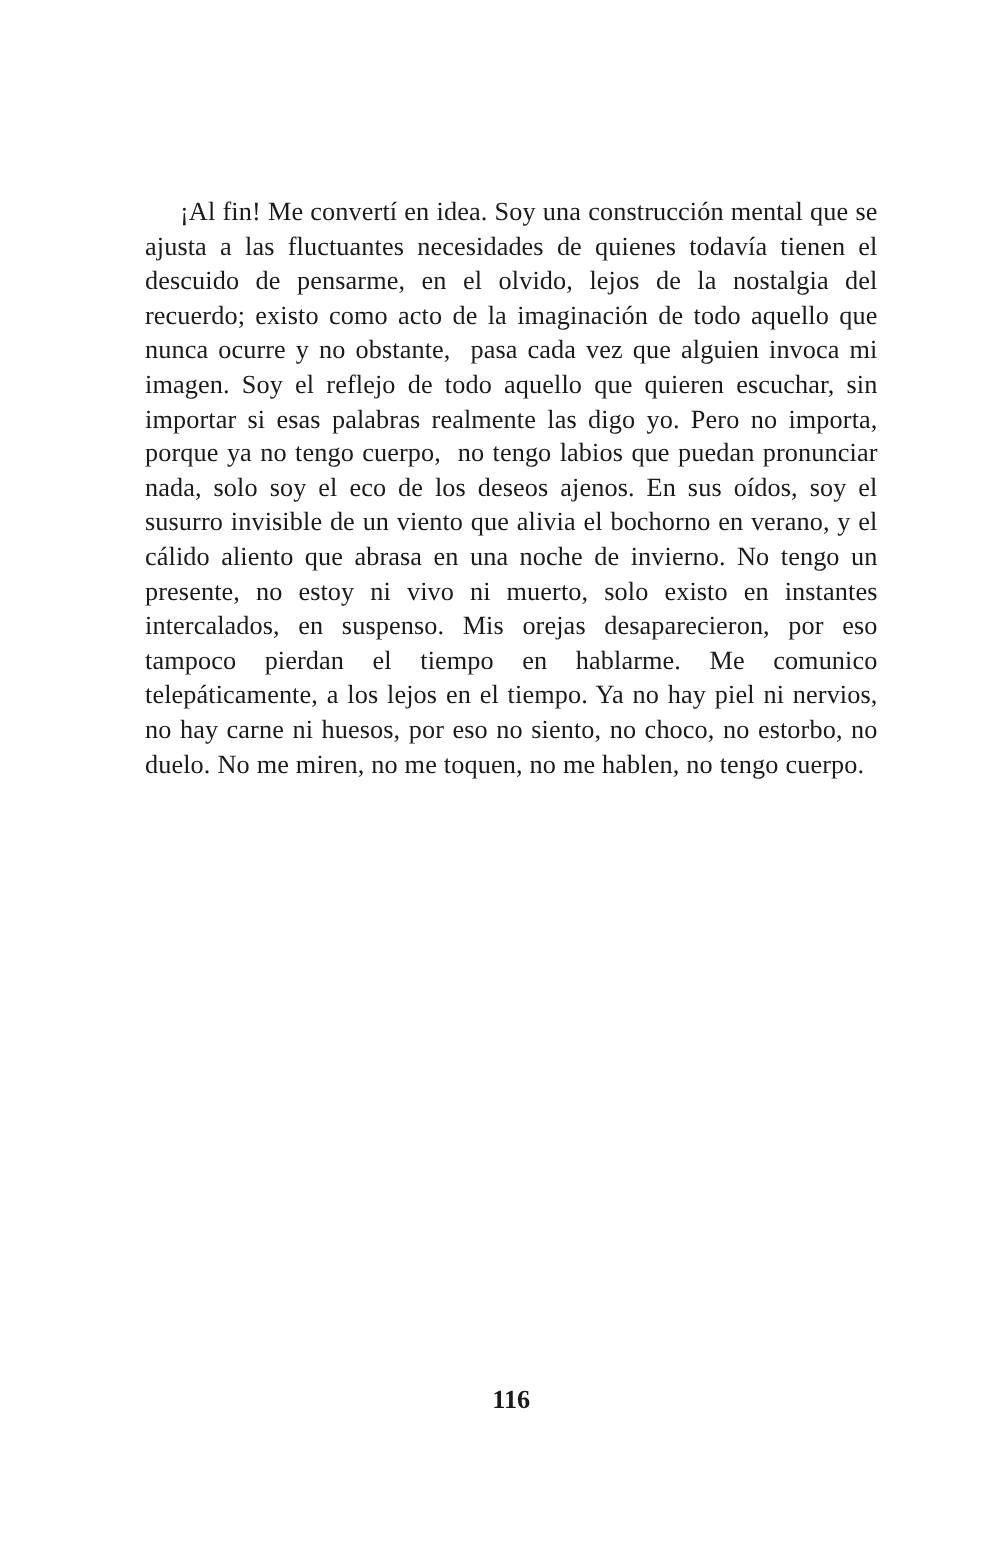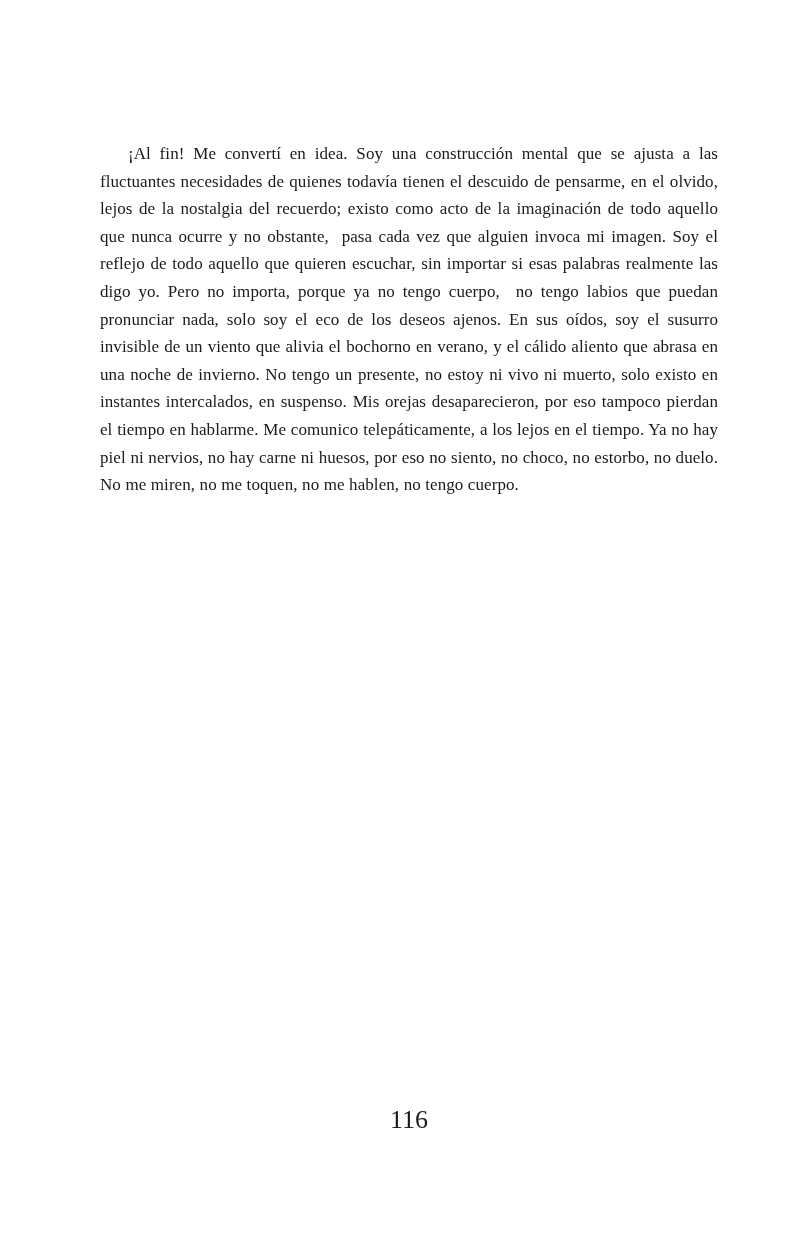--- a/index.html
+++ b/index.html
@@ -25,42 +25,43 @@
   }
 
   .text-column {
     position: absolute;
     left: 100px;
     top: 140px;
     width: 618px;
   }
 
   .body-paragraph {
-    margin: 0;
-    font-size: 17px;
+    margin: 16px;
+    font-size: 21px;
     line-height: 27.6px;
     text-align: justify;
     text-justify: inter-word;
     text-indent: 28px;
     hyphens: none;
     -webkit-hyphens: none;
     word-spacing: 0.01em;
     letter-spacing: 0.004em;
     white-space: pre-wrap;
   }
 
   .folio {
     position: absolute;
     left: 100px;
     width: 618px;
     top: 1106px;
     text-align: center;
-    font-size: 26px;
+    font-size: 21px;
     line-height: 27.6px;
     color: #1a1a1a;
+    font-weight: bold;
   }
 </style>
 </head>
 <body>
 
 <div class="page">
 
   <div class="text-column">
     <p class="body-paragraph">¡Al fin! Me convertí en idea. Soy una construcción mental que se ajusta a las fluctuantes necesidades de quienes todavía tienen el descuido de pensarme, en el olvido, lejos de la nostalgia del recuerdo; existo como acto de la imaginación de todo aquello que nunca ocurre y no obstante,  pasa cada vez que alguien invoca mi imagen. Soy el reflejo de todo aquello que quieren escuchar, sin importar si esas palabras realmente las digo yo. Pero no importa, porque ya no tengo cuerpo,  no tengo labios que puedan pronunciar nada, solo soy el eco de los deseos ajenos. En sus oídos, soy el susurro invisible de un viento que alivia el bochorno en verano, y el cálido aliento que abrasa en una noche de invierno. No tengo un presente, no estoy ni vivo ni muerto, solo existo en instantes intercalados, en suspenso. Mis orejas desaparecieron, por eso tampoco pierdan el tiempo en hablarme. Me comunico telepáticamente, a los lejos en el tiempo. Ya no hay piel ni nervios, no hay carne ni huesos, por eso no siento, no choco, no estorbo, no duelo. No me miren, no me toquen, no me hablen, no tengo cuerpo.</p>
   </div>

